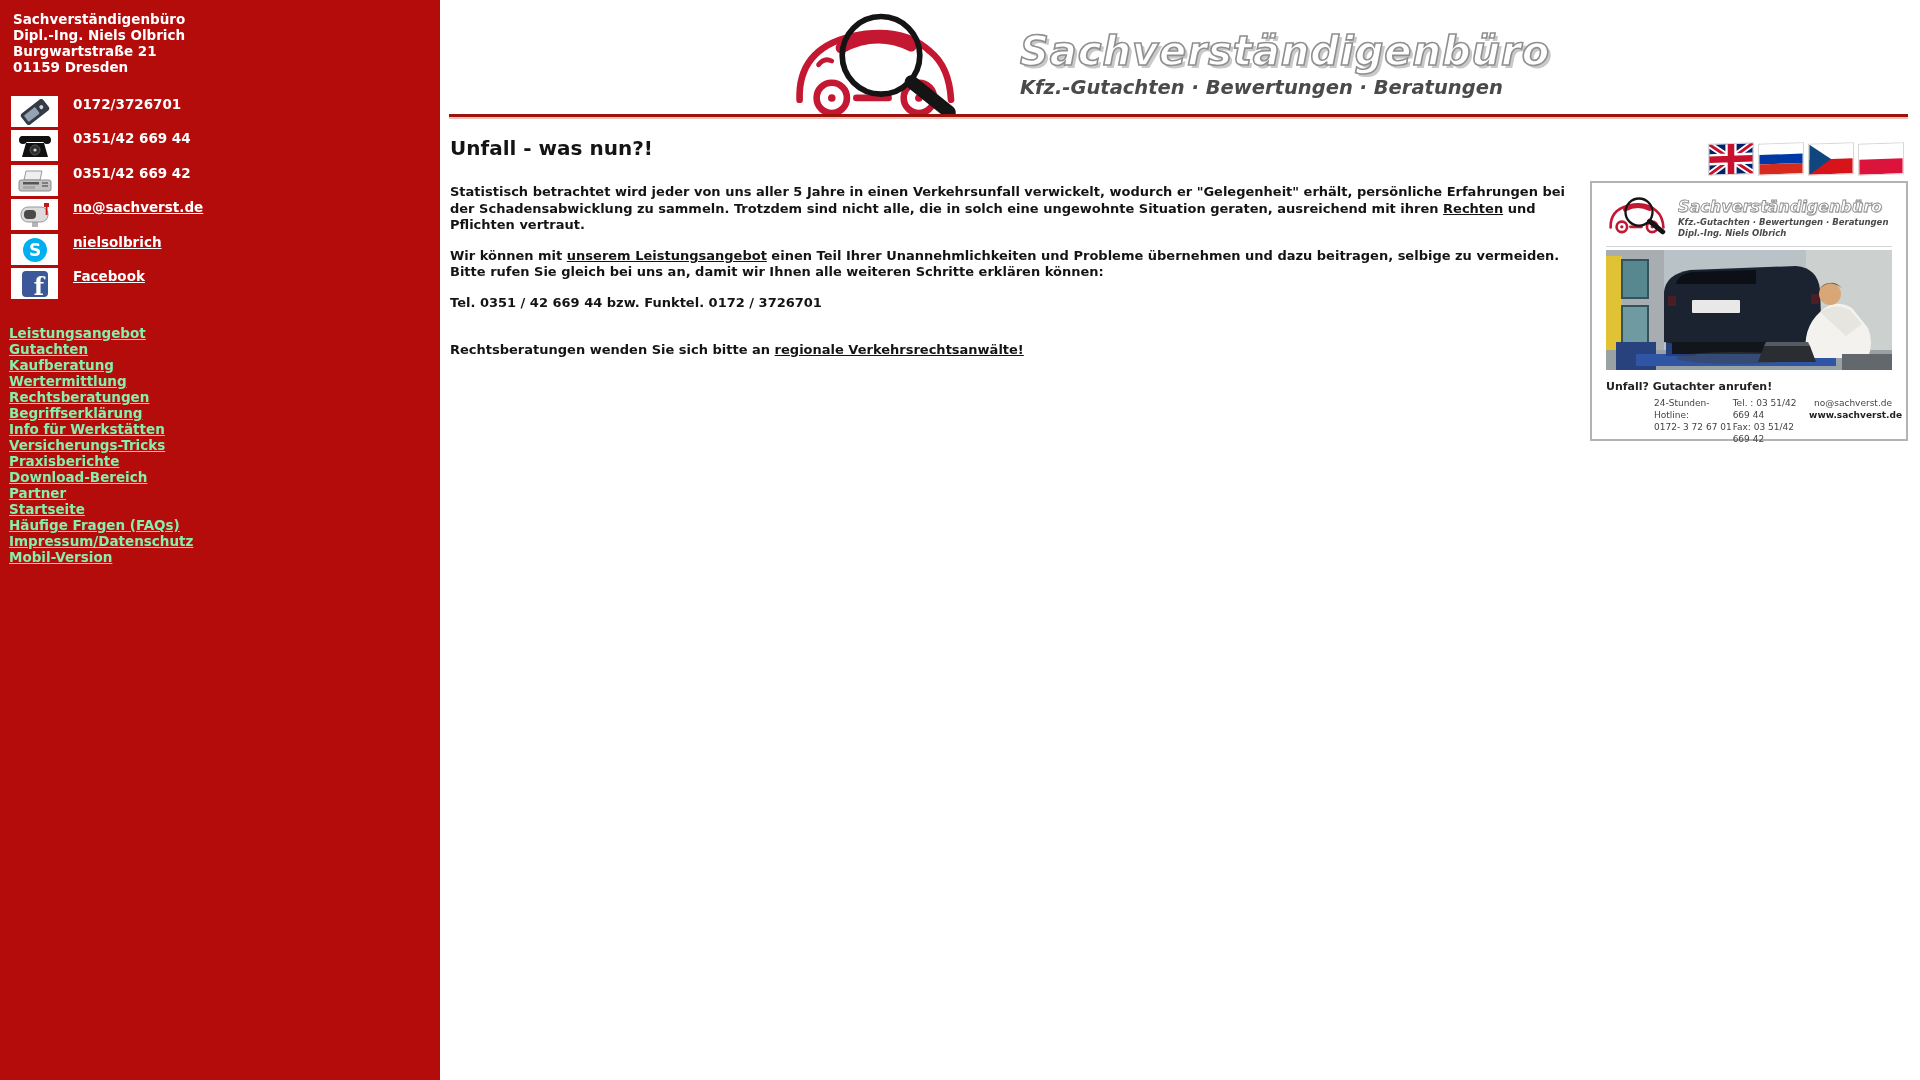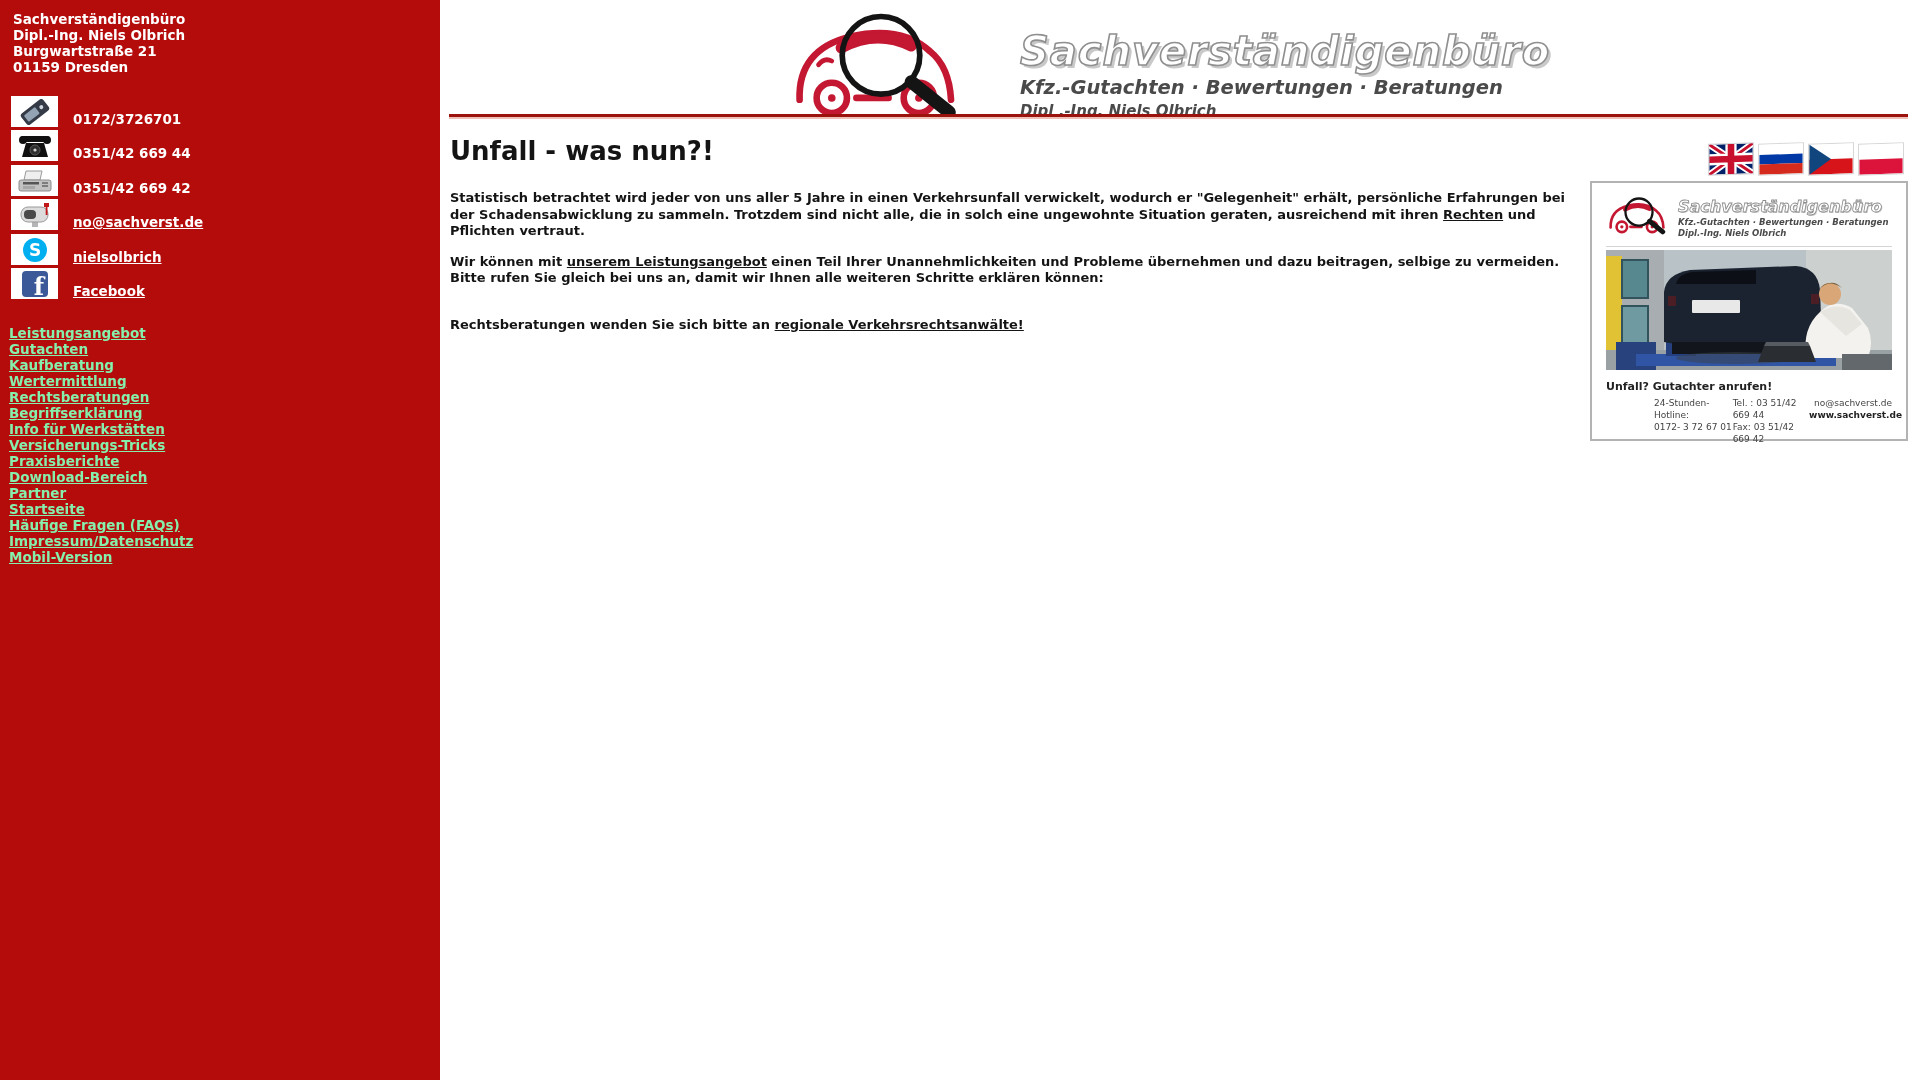--- a/index.html
+++ b/index.html
@@ -4,21 +4,21 @@
 <style>
   * { margin:0; padding:0; box-sizing:border-box; }
   html,body { width:1920px; height:1080px; background:#fff; overflow:hidden;
               font-family:"DejaVu Sans", sans-serif; }
   a { color:inherit; }
 
   
   .sidebar { position:absolute; left:0; top:0; width:440px; height:1080px; background:#b40b0b; }
   .address { position:absolute; left:13px; top:11px; color:#fff; font-weight:bold;
              font-size:13.5px; line-height:16px; }
-  .contact-row { position:absolute; left:11px; height:31px; display:flex; align-items:flex-end; }
+  .contact-row { position:absolute; left:11px; height:31px; display:flex; align-items:flex-start; }
   .icon-box { width:47px; height:31px; background:#fff; display:flex; align-items:center;
               justify-content:center; overflow:hidden; }
   .contact-label { margin-left:15px; color:#fff; font-weight:bold; font-size:13.5px; }
   a.contact-label { text-decoration:underline; }
   .nav { position:absolute; left:9px; top:325px; }
   .nav a { display:block; color:#86efac; font-weight:bold; font-size:13.5px; line-height:16px;
            text-decoration:underline; }
 
   
   .brand-logo { position:absolute; left:786px; top:8px; }
@@ -33,21 +33,21 @@
   .rule { position:absolute; left:449px; top:114px; width:1459px; height:5px;
           background:#9c120c; border-bottom:2px solid #efc0b8; }
 
   
   .flags { position:absolute; left:1708px; top:143px; display:flex; gap:4px; }
   .flag { width:46px; height:32px; display:block; border:1px solid #d7d7d7;
           transform:skewY(-2deg); background:#fff; }
 
   
   .content { position:absolute; left:450px; top:136px; width:1140px; color:#141414; }
-  .content h1 { font-size:26px; font-weight:bold; margin-bottom:24px; }
+  .content h1 { font-size:20px; font-weight:bold; margin-bottom:24px; }
   .content p { font-size:13px; font-weight:bold; line-height:16.5px; margin-bottom:14px;
                white-space:nowrap; }
   .content a { font-weight:bold; text-decoration:underline; }
 
   
   .card { position:absolute; left:1590px; top:181px; width:318px; height:260px;
           background:#fff; border:2px solid #b3b3b3; padding:10px 14px 8px 14px; }
   .card-brand { display:flex; align-items:flex-start; height:50px; }
   .card-brand-text { margin-left:6px; margin-top:4px; }
   .card-title { font-size:16px; font-weight:bold; font-style:italic; color:#fff;
@@ -176,21 +176,20 @@
     <circle cx="140" cy="95" r="16" fill="none" stroke="#c41732" stroke-width="7"></circle>
     <circle cx="140" cy="95" r="4" fill="#c41732"></circle>
     <line x1="74" y1="95" x2="108" y2="95" stroke="#c41732" stroke-width="7" stroke-linecap="round"></line>
     <circle cx="100" cy="50" r="41" fill="none" stroke="#141414" stroke-width="6"></circle>
     <line x1="132" y1="78" x2="172" y2="110" stroke="#141414" stroke-width="14" stroke-linecap="round"></line>
   </svg>
 </div>
 <div class="brand-text">
   <div class="brand-title">Sachverständigenbüro</div>
   <div class="brand-subtitle">Kfz.-Gutachten · Bewertungen · Beratungen</div>
-  <div class="brand-person">Dipl .-Ing. Niels Olbrich</div>
 </div>
 <div class="rule"></div>
 
 <div class="flags">
   <svg class="flag" viewBox="0 0 46 32">
     <rect width="46" height="32" fill="#012169"></rect>
     <path d="M0 0 L46 32 M46 0 L0 32" stroke="#fff" stroke-width="7"></path>
     <path d="M0 0 L46 32 M46 0 L0 32" stroke="#c8102e" stroke-width="3"></path>
     <path d="M23 0 V32 M0 16 H46" stroke="#fff" stroke-width="12"></path>
     <path d="M23 0 V32 M0 16 H46" stroke="#c8102e" stroke-width="7"></path>
@@ -209,20 +208,21 @@
     <rect width="46" height="16" fill="#fff"></rect>
     <rect y="16" width="46" height="16" fill="#dc143c"></rect>
   </svg>
 </div>
 
 <div class="content">
   <h1>Unfall - was nun?!</h1>
   <div>
       <p><span>Statistisch betrachtet wird jeder von uns aller 5 Jahre in einen Verkehrsunfall verwickelt, wodurch er "Gelegenheit" erhält, persönliche Erfahrungen bei</span><br><span>der Schadensabwicklung zu sammeln. Trotzdem sind nicht alle, die in solch eine ungewohnte Situation geraten, ausreichend mit ihren </span><a href="#">Rechten</a><span> und</span><br><span>Pflichten vertraut.</span></p>
       <p><span>Wir können mit </span><a href="#">unserem Leistungsangebot</a><span> einen Teil Ihrer Unannehmlichkeiten und Probleme übernehmen und dazu beitragen, selbige zu vermeiden.</span><br><span>Bitte rufen Sie gleich bei uns an, damit wir Ihnen alle weiteren Schritte erklären können:</span></p>
+      <p><span>Tel. 0351 / 42 669 44 bzw. Funktel. 0172 / 3726701</span></p>
       <p><br><span>Rechtsberatungen wenden Sie sich bitte an </span><a href="#">regionale Verkehrsrechtsanwälte!</a></p>
     </div>
 </div>
 
 <div class="card">
   <div class="card-brand">
     <span>
       <svg width="66" height="42" viewBox="0 0 200 112">
         <path d="M14 97 Q12 44 68 30 Q122 18 152 46 Q172 62 174 97" fill="none" stroke="#c41732" stroke-width="8" stroke-linecap="round"></path>
         <path d="M58 42 Q95 22 132 40" fill="none" stroke="#c41732" stroke-width="13" stroke-linecap="round"></path>

